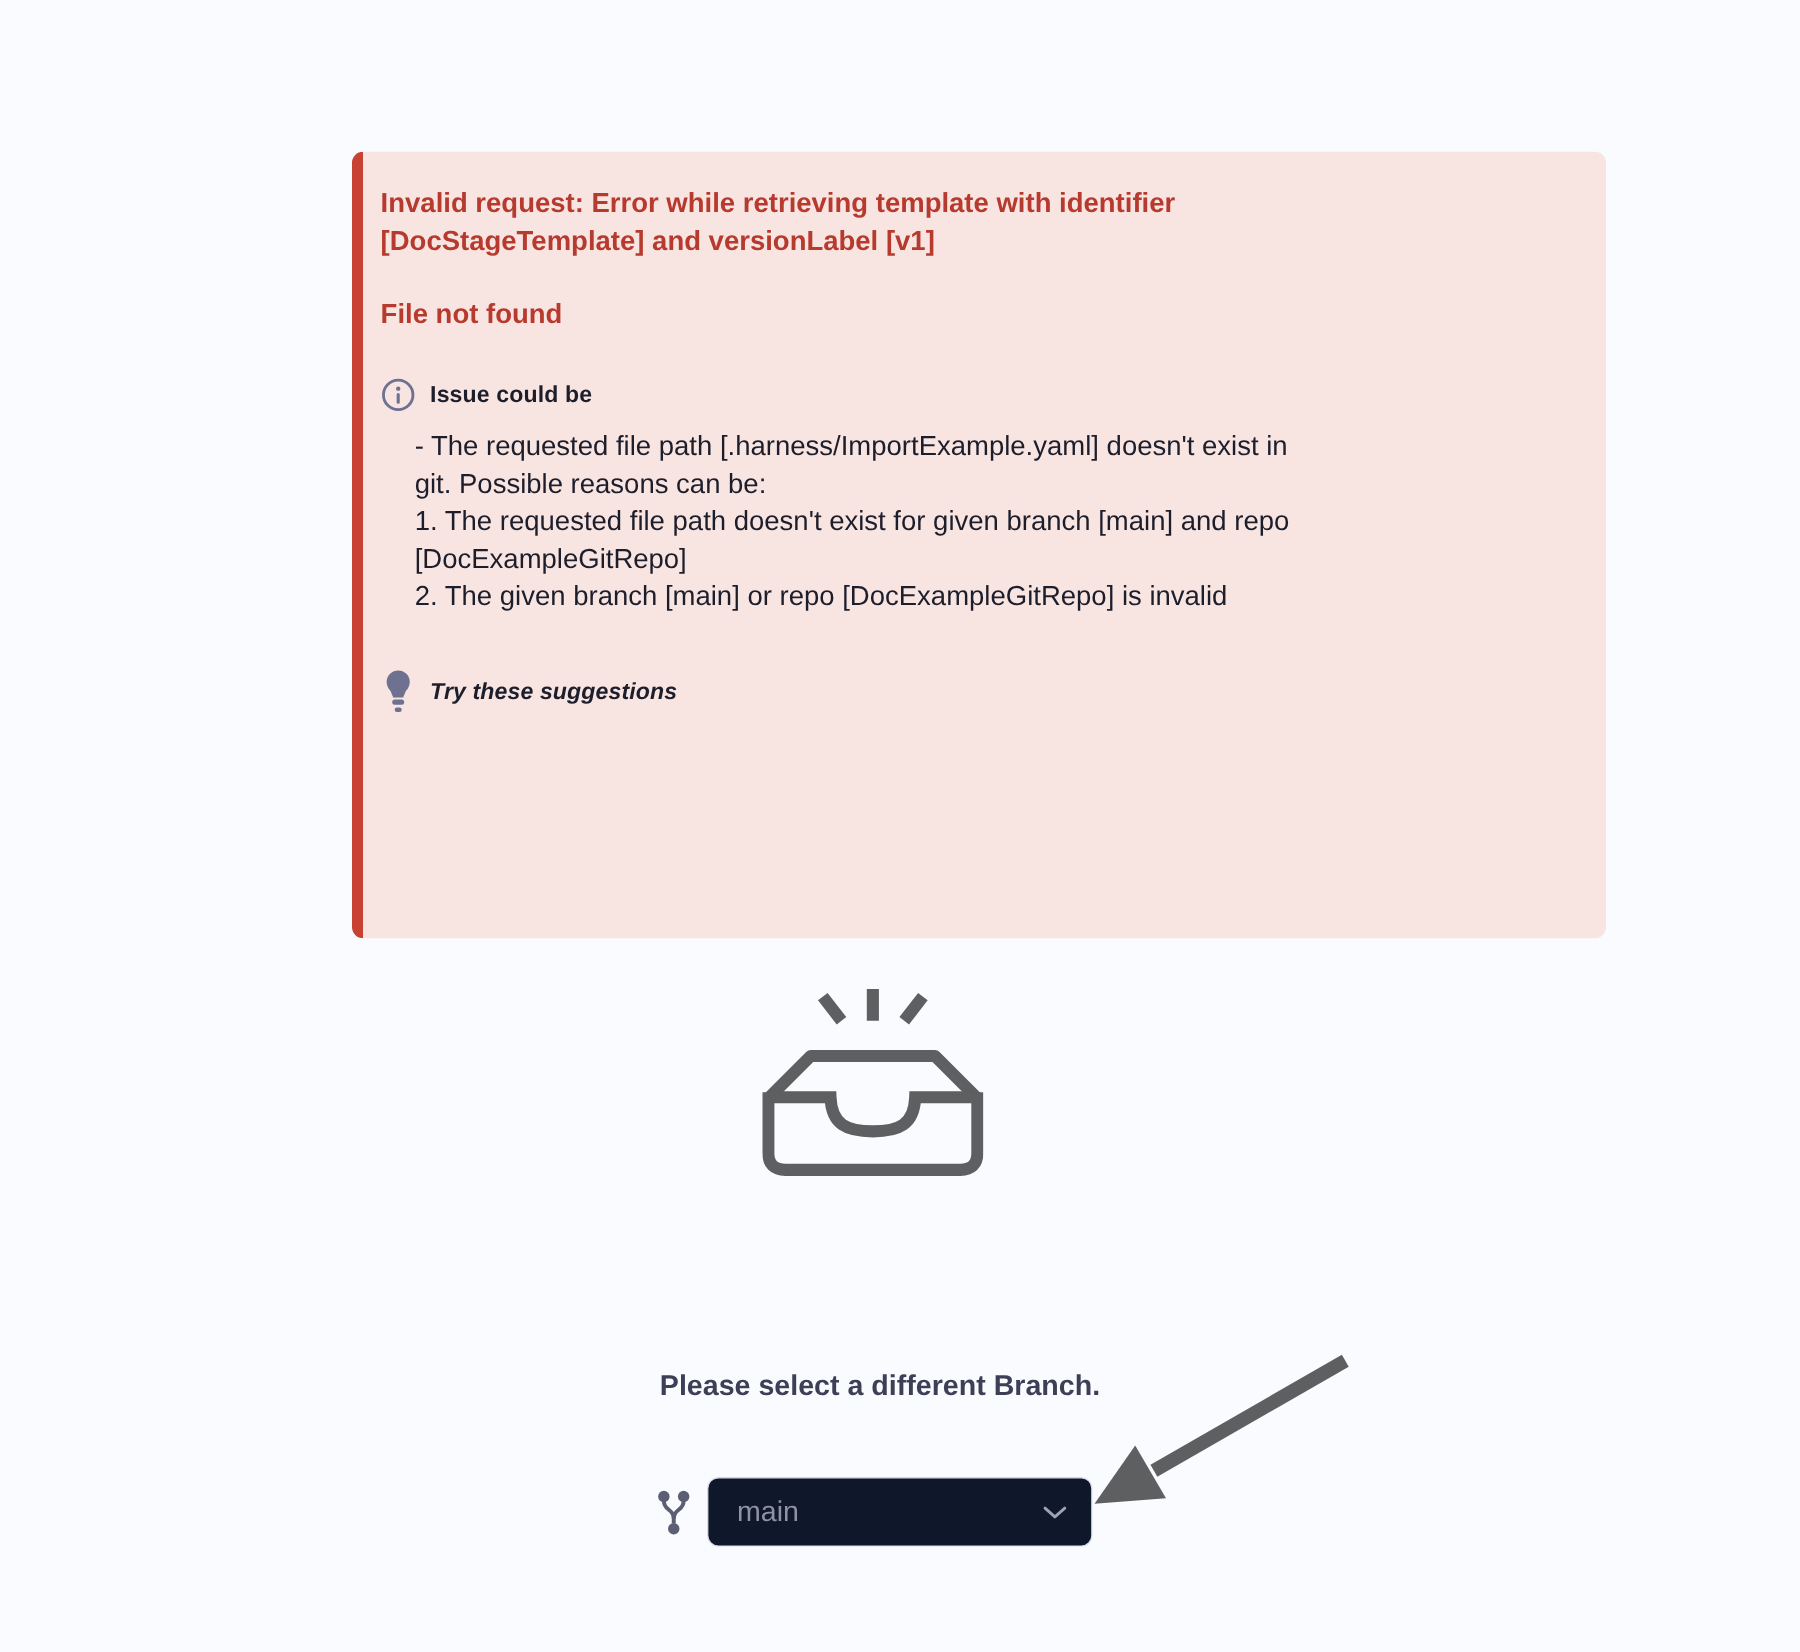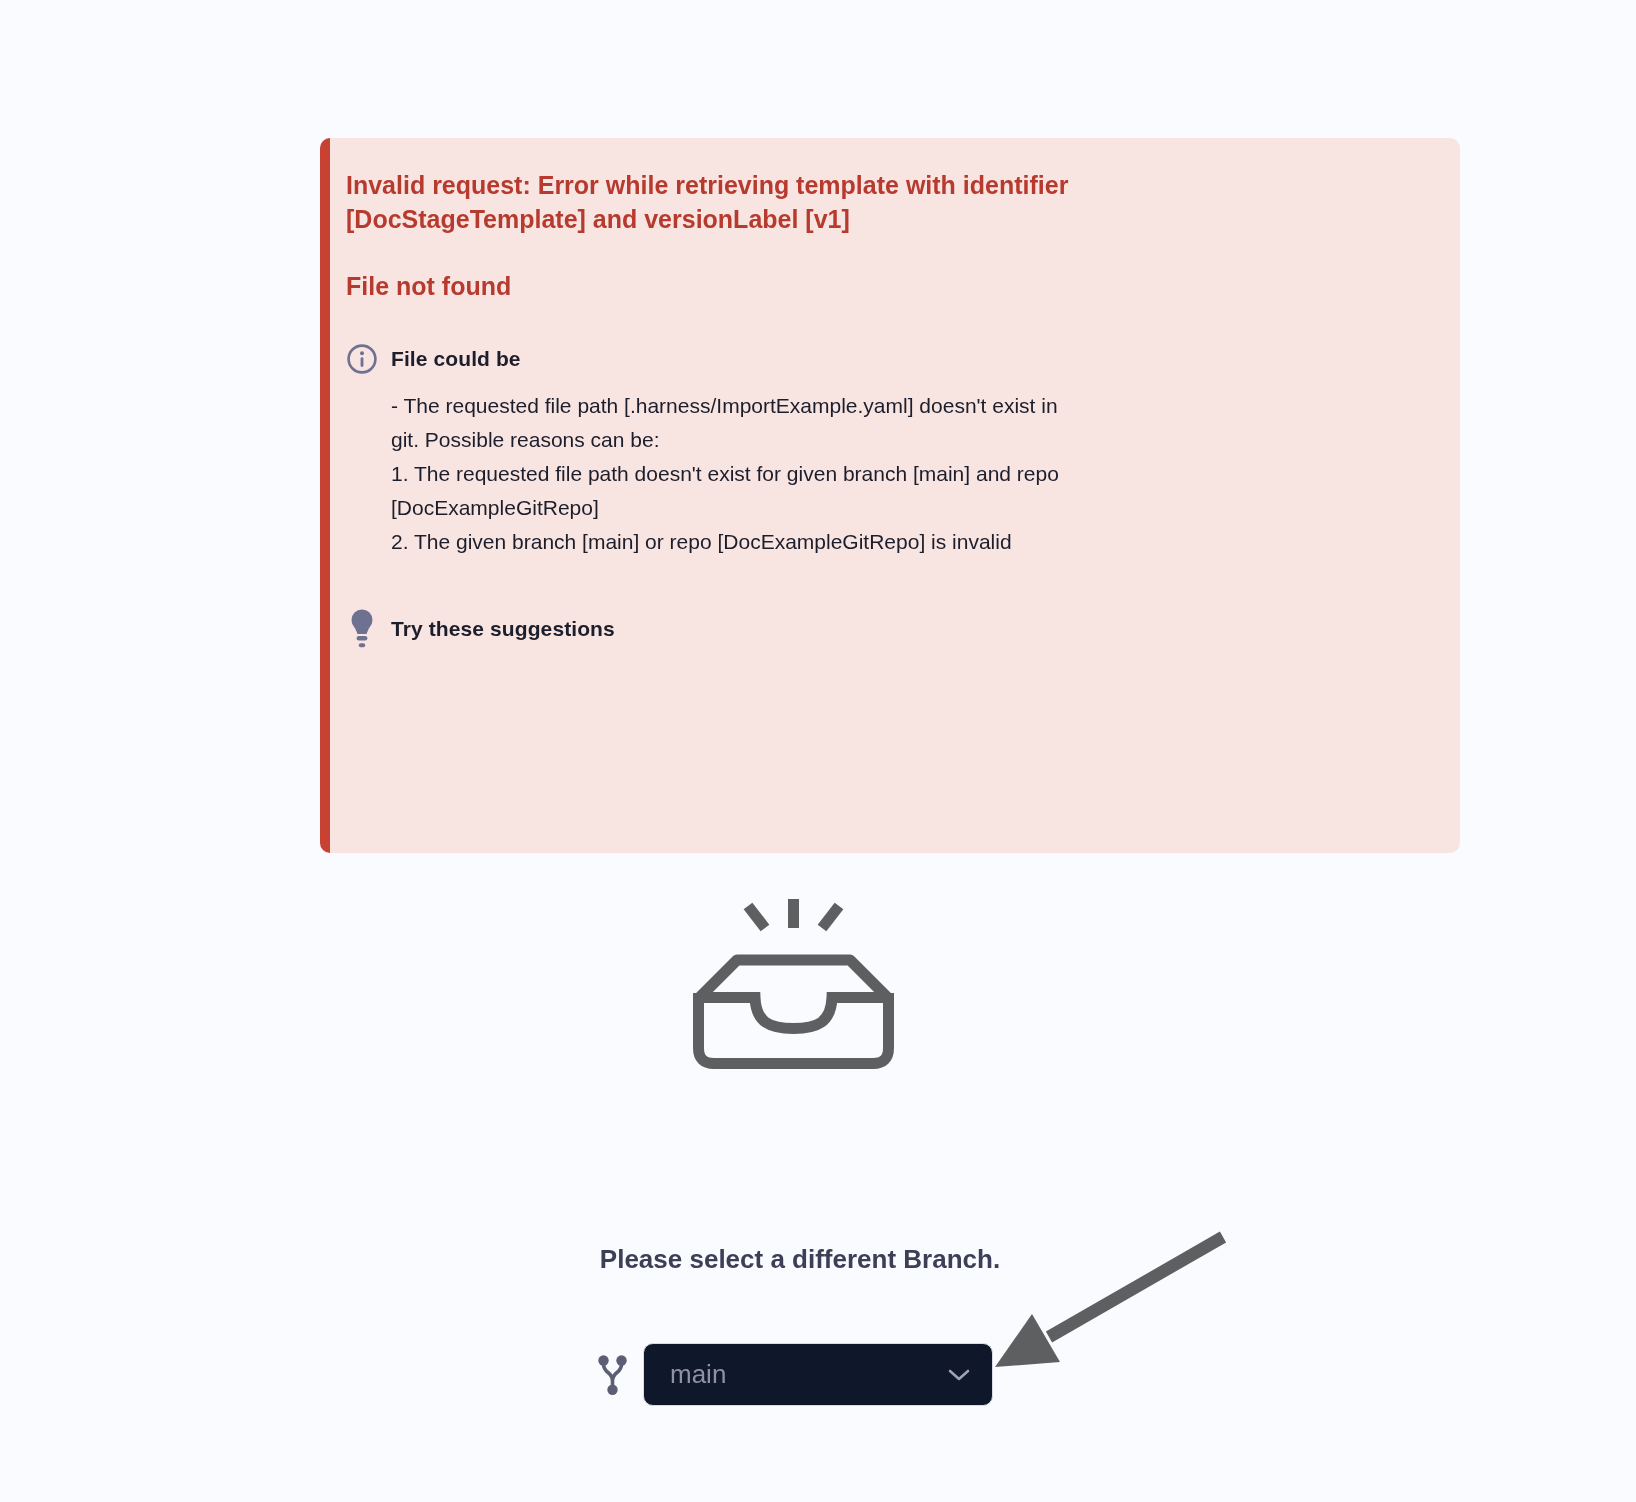--- a/index.html
+++ b/index.html
@@ -28,28 +28,28 @@
     max-width:845px;
   }
   .banner-subtitle{
     margin:33px 0 0 0;
     font-size:25px;line-height:34px;font-weight:bold;color:#b73a2e;
   }
   .callout{
     display:flex;align-items:center;gap:13px;
     margin-top:36px;
   }
-  .callout.second{margin-top:50px;}
+  .callout.second{margin-top:50px;font-style:italic;}
   .callout-icon{width:32px;height:40px;display:flex;align-items:center;justify-content:center;flex:0 0 32px;}
   .callout-title{
     font-size:21px;font-weight:700;color:#1d1e2c;letter-spacing:0.1px;
   }
   .callout-body{
-    margin:10px 0 0 45px;
-    font-size:21px;line-height:34px;color:#1d1e2c;
+    margin:10px 0 0 31px;
+    font-size:25px;line-height:34px;color:#1d1e2c;
     white-space:pre-line;
     max-width:820px;
   }
 
   
   .inbox-icon{position:absolute;left:693px;top:897px;}
 
   .msg{
     position:absolute;left:0;width:1600px;text-align:center;
     font-weight:bold;color:#3d3f57;font-size:26px;
@@ -82,21 +82,21 @@
     <h2 class="banner-subtitle">File not found</h2>
 
     <div class="callout">
       <span class="callout-icon">
         <svg width="32" height="32" viewBox="0 0 32 32">
           <circle cx="16" cy="16" r="13.4" fill="none" stroke="#6f7190" stroke-width="2.6"></circle>
           <circle cx="16" cy="10.3" r="2" fill="#6f7190"></circle>
           <rect x="14.6" y="14.2" width="2.8" height="9.8" rx="1.4" fill="#6f7190"></rect>
         </svg>
       </span>
-      <span class="callout-title">File could be</span>
+      <span class="callout-title">Issue could be</span>
     </div>
     <p class="callout-body">- The requested file path [.harness/ImportExample.yaml] doesn't exist in
 git. Possible reasons can be:
 1. The requested file path doesn't exist for given branch [main] and repo
 [DocExampleGitRepo]
 2. The given branch [main] or repo [DocExampleGitRepo] is invalid</p>
 
     <div class="callout second">
       <span class="callout-icon">
         <svg width="26" height="40" viewBox="0 0 26 40">

